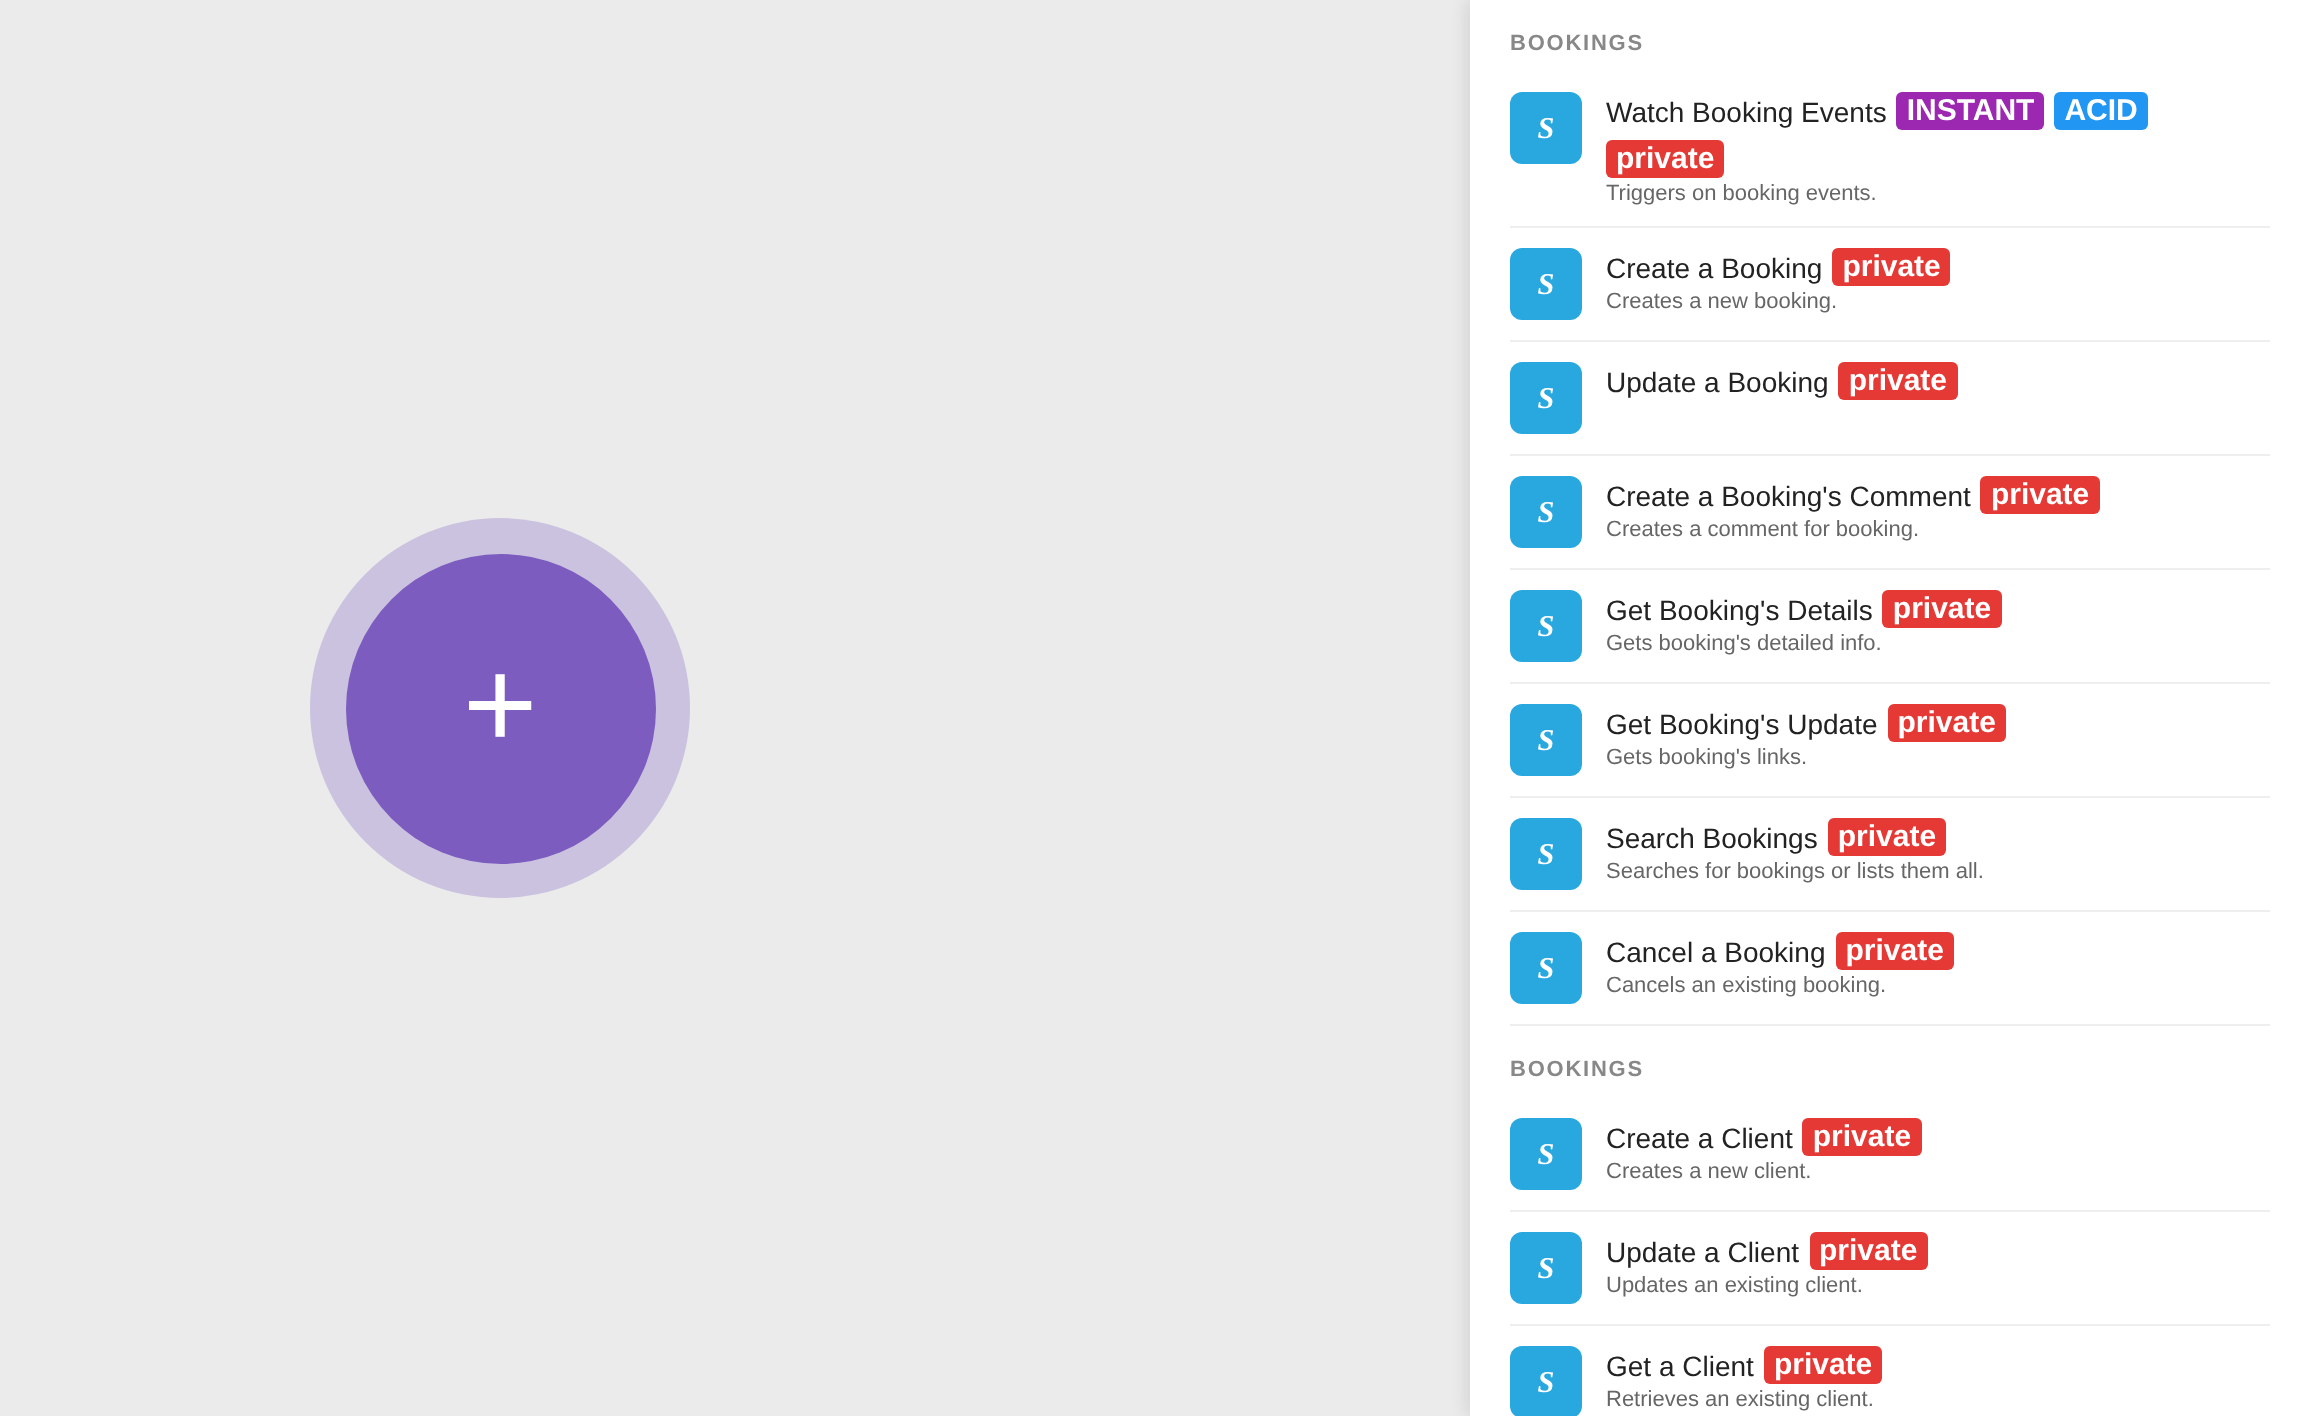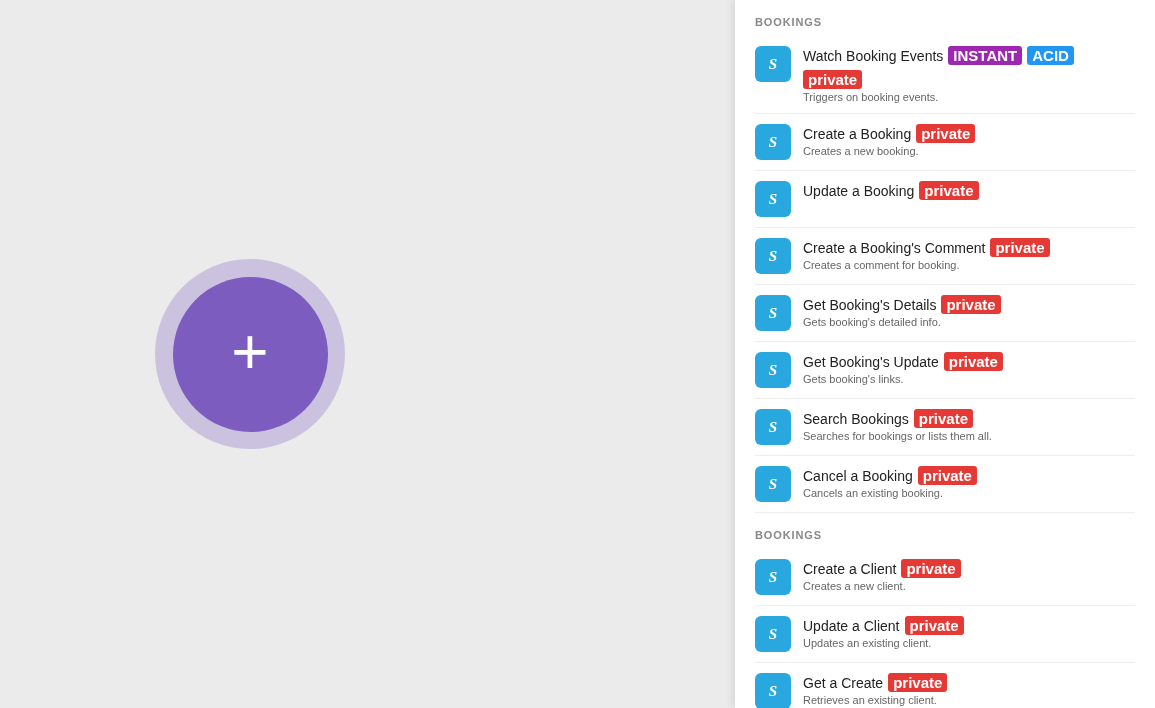--- a/index.html
+++ b/index.html
@@ -319,21 +319,21 @@
     </div>
     <div class="divider"></div>
     <div class="list-item">
       <div class="item-icon">
         <svg viewBox="0 0 32 32" xmlns="http://www.w3.org/2000/svg">
     <text x="16" y="23" text-anchor="middle" font-size="22" font-weight="900" fill="white" font-family="Georgia, serif" font-style="italic">S</text>
   </svg>
       </div>
       <div class="item-content">
         <div class="item-title-row">
-          <span class="item-title">Get a Create</span>
+          <span class="item-title">Get a Client</span>
           <span class="badge badge-private">private</span>
         </div>
         <div class="item-desc">Retrieves an existing client.</div>
       </div>
     </div>
     <div class="divider"></div>
     <div class="list-item"></div>
   </div>
 
 </body></html>

